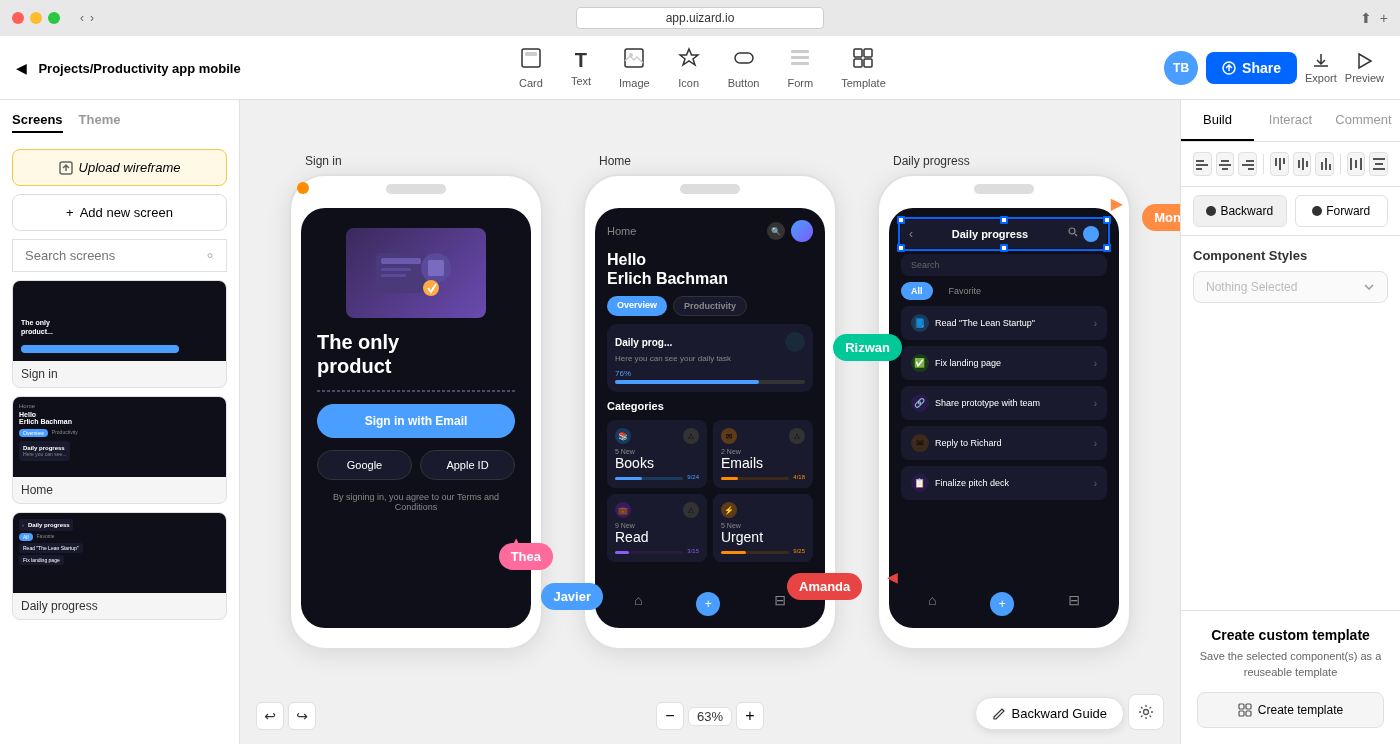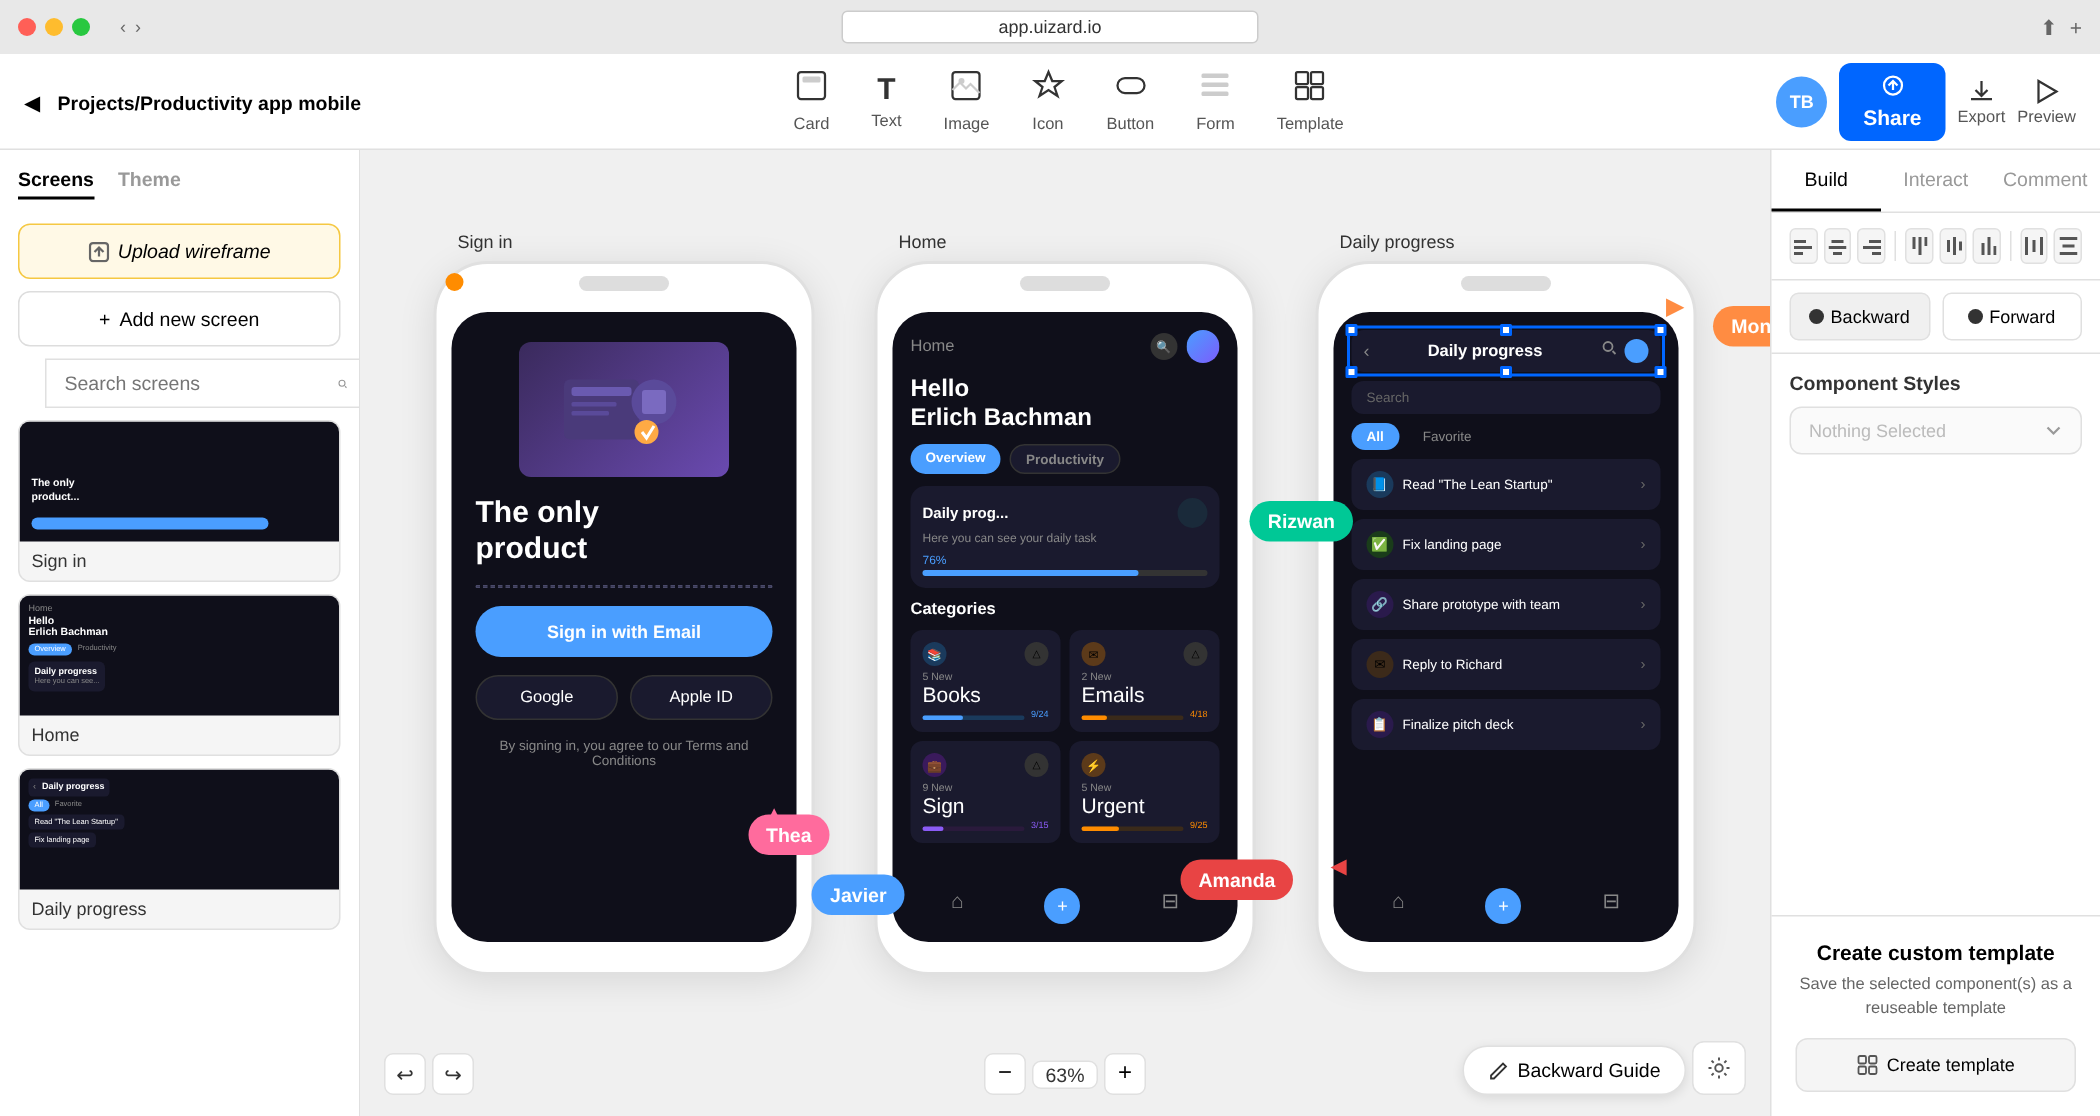--- a/index.html
+++ b/index.html
@@ -17,21 +17,21 @@
     }
     .traffic-lights { display: flex; gap: 6px; }
     .tl { width: 12px; height: 12px; border-radius: 50%; }
     .tl-red { background: #ff5f57; }
     .tl-yellow { background: #febc2e; }
     .tl-green { background: #28c840; }
     .window-controls { display: flex; gap: 6px; margin-left: 12px; }
     .wc-btn { background: transparent; border: none; color: #666; font-size: 12px; cursor: pointer; }
     .url-bar {
       position: absolute; left: 50%; transform: translateX(-50%);
-      width: 278px; height: 22px; background: white; border-radius: 4px;
+      width: 248px; height: 22px; background: white; border-radius: 4px;
       display: flex; align-items: center; justify-content: center;
       font-size: 12px; color: #333; border: 1px solid #ccc;
     }
     .titlebar-right { margin-left: auto; display: flex; gap: 8px; }
     .tb-icon { font-size: 14px; color: #666; }
 
     
     .toolbar {
       height: 64px;
       background: white;
@@ -49,21 +49,21 @@
     .tool-item .tool-label { font-size: 11px; color: #555; }
     .toolbar-actions { display: flex; gap: 8px; align-items: center; margin-left: auto; }
     .avatar-btn {
       width: 34px; height: 34px; border-radius: 50%; background: #4a9eff;
       display: flex; align-items: center; justify-content: center;
       color: white; font-size: 12px; font-weight: 600; border: none; cursor: pointer;
     }
     .share-btn {
       background: #0066ff; color: white; border: none; border-radius: 8px;
       padding: 8px 16px; font-size: 14px; font-weight: 600; cursor: pointer;
-      display: flex; align-items: center; gap: 6px; flex-direction: column;
+      display: flex; align-items: center; gap: 6px;
     }
 
     
     .main-layout {
       display: flex;
       height: calc(744px - 36px - 64px);
     }
 
     
     .sidebar {
@@ -86,21 +86,20 @@
     }
     .add-screen-btn {
       width: 100%; padding: 10px; background: white; border: 1px solid #ddd;
       border-radius: 8px; font-size: 13px; font-weight: 500; cursor: pointer;
       display: flex; align-items: center; justify-content: center; gap: 6px;
     }
     .search-box {
       width: 100%; padding: 8px 12px; border: 1px solid #e0e0e0; border-radius: 0;
       font-size: 13px; color: #666; display: flex; align-items: center; gap: 6px;
       background: white;
-      margin-left: 18px;
     }
     .search-input { border: none; outline: none; flex: 1; font-size: 13px; color: #999; }
     .screen-thumb {
       background: #f5f5f5; border-radius: 8px; overflow: hidden; cursor: pointer;
       border: 1px solid #e0e0e0;
     }
     .screen-thumb-label { font-size: 12px; color: #333; padding: 6px 8px; font-weight: 500; }
     .thumb-mini {
       width: 100%; height: 80px; object-fit: cover;
       background: #1a1a2e; display: flex; align-items: flex-start; justify-content: flex-start;
@@ -634,21 +633,21 @@
                 </div>
                 <div style="color:#ff8c00;font-size:6px;">4/18</div>
               </div>
             </div>
             <div class="cat-item">
               <div class="cat-icons">
                 <div class="cat-icon-circ" style="background:#3a1a5c;">💼</div>
                 <div class="cat-icon-circ" style="background:#333;font-size:7px;">△</div>
               </div>
               <div class="cat-new">9 New</div>
-              <div class="cat-name">Sign</div>
+              <div class="cat-name">Read</div>
               <div style="display:flex;justify-content:space-between;align-items:center;margin-top:2px;">
                 <div class="cat-prog" style="flex:1;background:#2a1a3c;margin-right:4px;">
                   <div style="height:100%;width:20%;background:#8b5cf6;border-radius:2px;"></div>
                 </div>
                 <div style="color:#8b5cf6;font-size:6px;">3/15</div>
               </div>
             </div>
             <div class="cat-item">
               <div class="cat-icons">
                 <div class="cat-icon-circ" style="background:#5c3a1a;">⚡</div>

